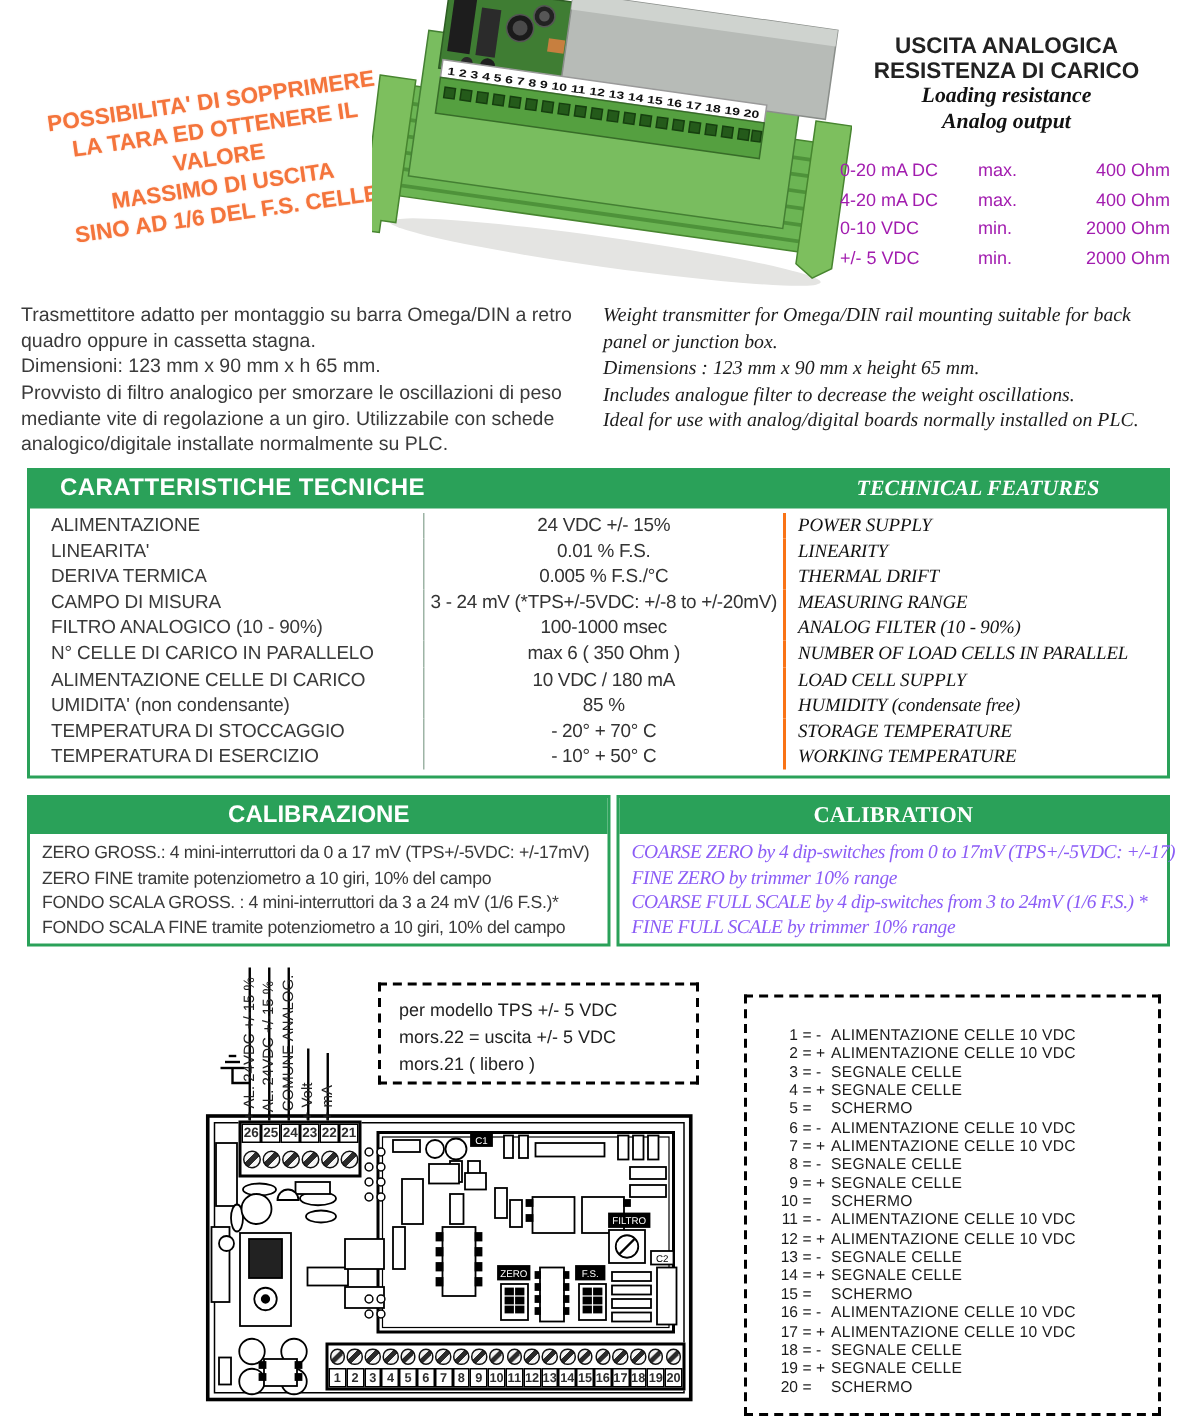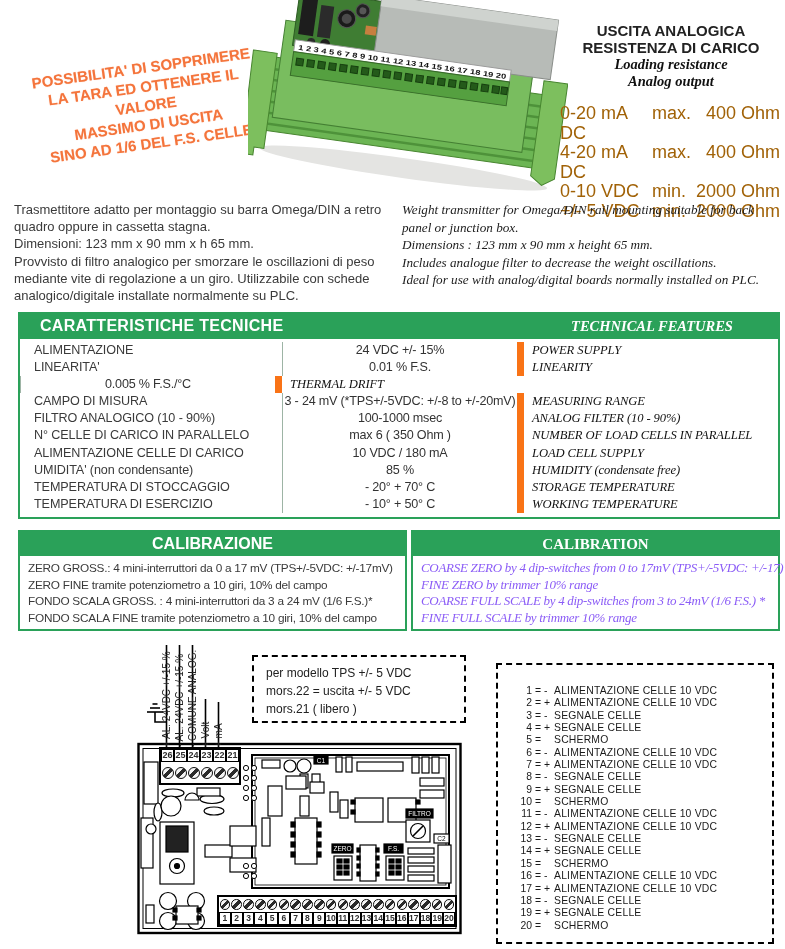--- a/index.html
+++ b/index.html
@@ -9,36 +9,36 @@
   
   .promo{left:20px;top:58px;width:252px;transform:rotate(-8deg);text-align:center;
          font-weight:bold;font-size:15px;line-height:19px;color:#f4743b;
          text-shadow:0 0 1px rgba(244,116,59,.4);}
 
   
   .analog{left:560px;top:22px;width:222px;}
   .analog .t1{font-weight:bold;font-size:15px;text-align:center;line-height:17px;color:#222;}
   .analog .t2{font-family:"Liberation Serif",serif;font-style:italic;font-weight:bold;font-size:14.5px;text-align:center;line-height:17px;color:#111;}
   .analog .rows{margin-top:14px;}
-  .analog .arow{display:grid;grid-template-columns:92px 38px 1fr;font-size:18px;line-height:19.5px;color:#a16207;}
+  .analog .arow{display:grid;grid-template-columns:92px 38px 1fr;font-size:12px;line-height:19.5px;color:#a21caf;}
   .analog .arow .ohm{text-align:right;padding-right:2px;}
 
   
   .intro-it{left:14px;top:201px;width:386px;font-size:13px;line-height:17.2px;color:#3a3a3a;}
   .intro-en{left:402px;top:201px;width:382px;font-family:"Liberation Serif",serif;font-style:italic;font-size:13.2px;line-height:17.6px;color:#1c1c1c;}
 
   
   .tech{left:18px;top:312px;width:762px;border:2px solid #2aa159;background:#fff;box-sizing:border-box;}
   .greenbar{background:#2aa159;color:#fff;height:25px;position:relative;}
   .tech .bar-it{position:absolute;left:20px;top:3px;font-weight:bold;font-size:16px;letter-spacing:.3px;}
   .tech .bar-en{position:absolute;left:506px;width:252px;top:4px;text-align:center;font-family:"Liberation Serif",serif;font-style:italic;font-weight:bold;font-size:14.5px;}
   .tech-body{padding:3px 0 4px 0;}
   .tech-row{display:grid;grid-template-columns:262px 242px 1fr;font-size:12.6px;line-height:17.1px;}
   .tech-row .c1{padding-left:14px;color:#3a3a3a;letter-spacing:-.1px;}
-  .tech-row .c2{text-align:center;color:#333;border-left:1px solid #9db4a5;border-right:7px solid #f97316;letter-spacing:-.2px;}
+  .tech-row .c2{text-align:center;color:#333;border-left:1px solid #9db4a5;border-right:2px solid #f97316;letter-spacing:-.2px;}
   .tech-row .c3{padding-left:8px;font-family:"Liberation Serif",serif;font-style:italic;color:#111;letter-spacing:-.1px;}
 
   
   .calbox{border:2px solid #2aa159;background:#fff;box-sizing:border-box;}
   .cal-left{left:18px;top:530px;width:389px;height:101px;}
   .cal-right{left:411px;top:530px;width:369px;height:101px;}
   .calbox .greenbar{height:24px;text-align:center;}
   .cal-left .bar-it{font-weight:bold;font-size:16px;line-height:24px;}
   .cal-right .bar-en{font-family:"Liberation Serif",serif;font-weight:bold;font-size:15px;line-height:24px;}
   .cal-body{padding:4px 6px 0 8px;}
@@ -220,20 +220,21 @@
         <span class="c3">POWER SUPPLY</span>
       </div>
 
       <div class="tech-row">
         <span class="c1">LINEARITA'</span>
         <span class="c2">0.01 % F.S.</span>
         <span class="c3">LINEARITY</span>
       </div>
 
       <div class="tech-row">
+        <span class="c1">DERIVA TERMICA</span>
         <span class="c2">0.005 % F.S./°C</span>
         <span class="c3">THERMAL DRIFT</span>
       </div>
 
 
       <div class="tech-row">
         <span class="c1">CAMPO DI MISURA</span>
         <span class="c2">3 - 24 mV (*TPS+/-5VDC: +/-8 to +/-20mV)</span>
         <span class="c3">MEASURING RANGE</span>
       </div>

